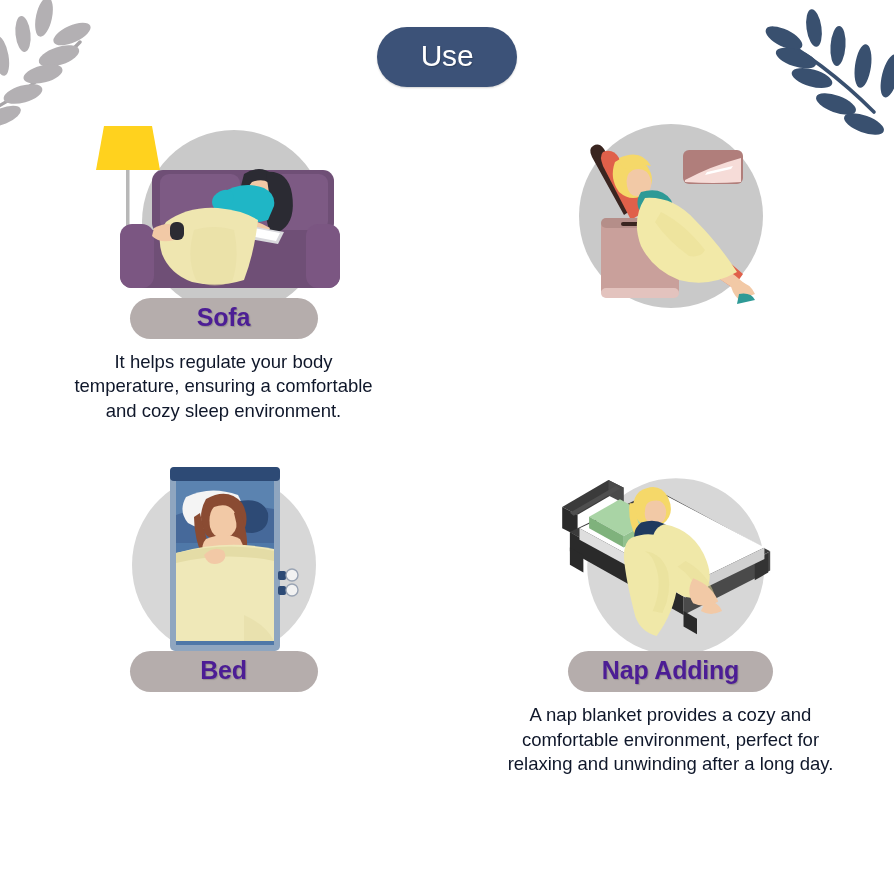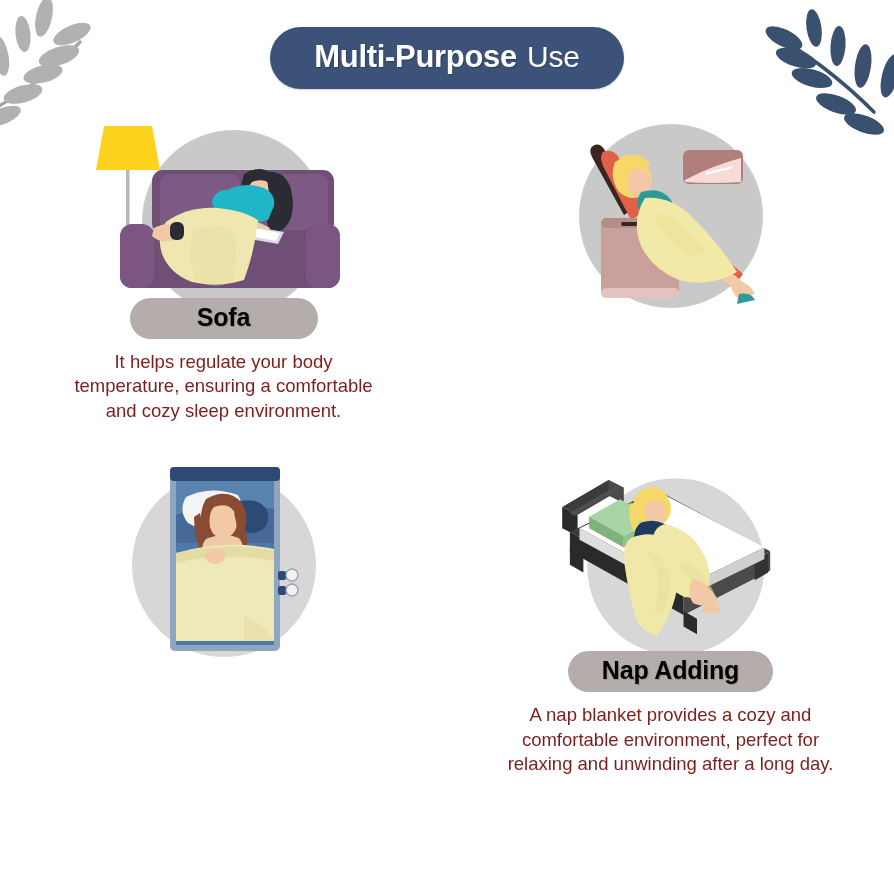--- a/index.html
+++ b/index.html
@@ -48,27 +48,27 @@
     position:relative;
     margin-top:-14px;
     background:#b5adac;
     border-radius:22px;
     min-width:120px;
     padding:5px 34px 7px 34px;
     text-align:center;
     z-index:3;
   }
   .label-pill span{
-    color:#000000;font-size:25px;font-weight:bold;letter-spacing:-.2px;
+    color:#4c1d95;font-size:25px;font-weight:bold;letter-spacing:-.2px;
     text-shadow:1px 1px 1px rgba(0,0,0,.18);
   }
   .card-desc{
     margin-top:11px;
     text-align:center;
-    color:#7f1d1d;
+    color:#0f172a;
     font-size:18.5px;
     line-height:1.32;
     max-width:400px;
     white-space:pre-line;
   }
   .row2 .card-art{height:210px;}
   .row2{margin-top:32px;}
 </style>
 </head>
 <body>
@@ -103,21 +103,20 @@
         <ellipse cx="48" cy="66" rx="21" ry="8.5" transform="rotate(18 48 66)"></ellipse>
         <ellipse cx="64" cy="86" rx="21" ry="8.5" transform="rotate(16 64 86)"></ellipse>
         <ellipse cx="88" cy="112" rx="21" ry="8.5" transform="rotate(20 88 112)"></ellipse>
         <ellipse cx="116" cy="132" rx="21" ry="8.5" transform="rotate(20 116 132)"></ellipse>
       </g>
     </svg>
   </div>
 
   <div class="title-wrap">
     <div class="title-pill">
-      <span class="title-strong">Multi-Purpose</span>
       <span class="title-light">Use</span>
     </div>
   </div>
 
   <div class="grid">
 
     <div class="card">
       <div class="card-art">
         <svg viewBox="0 0 260 200" xmlns="http://www.w3.org/2000/svg">
           <circle cx="140" cy="110" r="92" fill="#c9c9c9"></circle>
@@ -218,20 +217,23 @@
           <path d="M82 98 q50 -12 98 -2 l0 10 q-50 -10 -98 2 Z" fill="#e4dca6"></path>
           <path d="M150 160 q22 10 30 26 l-30 0 Z" fill="#e4dca6" opacity=".6"></path>
           <path d="M110 100 q10 -10 20 -4 q4 8 -4 12 q-12 4 -16 -8 Z" fill="#f2c9a6"></path>
 
           <rect x="184" y="116" width="8" height="9" rx="2" fill="#2d4a75"></rect>
           <rect x="184" y="131" width="8" height="9" rx="2" fill="#2d4a75"></rect>
           <circle cx="198" cy="120" r="6" fill="#f2f2f2" stroke="#9aa4b4" stroke-width="1.4"></circle>
           <circle cx="198" cy="135" r="6" fill="#f2f2f2" stroke="#9aa4b4" stroke-width="1.4"></circle>
         </svg>
       </div>
+      <div class="label-pill">
+        <span>Bed</span>
+      </div>
     </div>
 
     <div class="card row2">
       <div class="card-art">
         <svg viewBox="0 0 270 210" xmlns="http://www.w3.org/2000/svg">
           <circle cx="140" cy="112" r="92" fill="#d7d7d7"></circle>
 
           <path d="M22 50 L70 22 L86 30 L38 58 Z" fill="#3b3b3b"></path>
           <path d="M22 50 L38 58 L38 80 L22 72 Z" fill="#2a2a2a"></path>
           <path d="M70 22 L86 30 L86 46 L70 38 Z" fill="#4a4a4a"></path>

